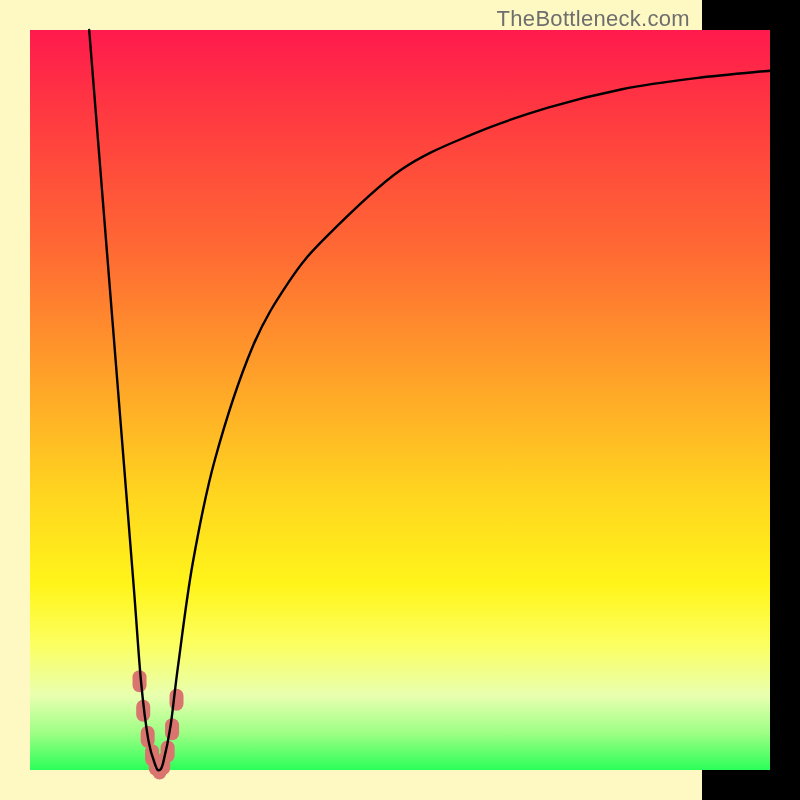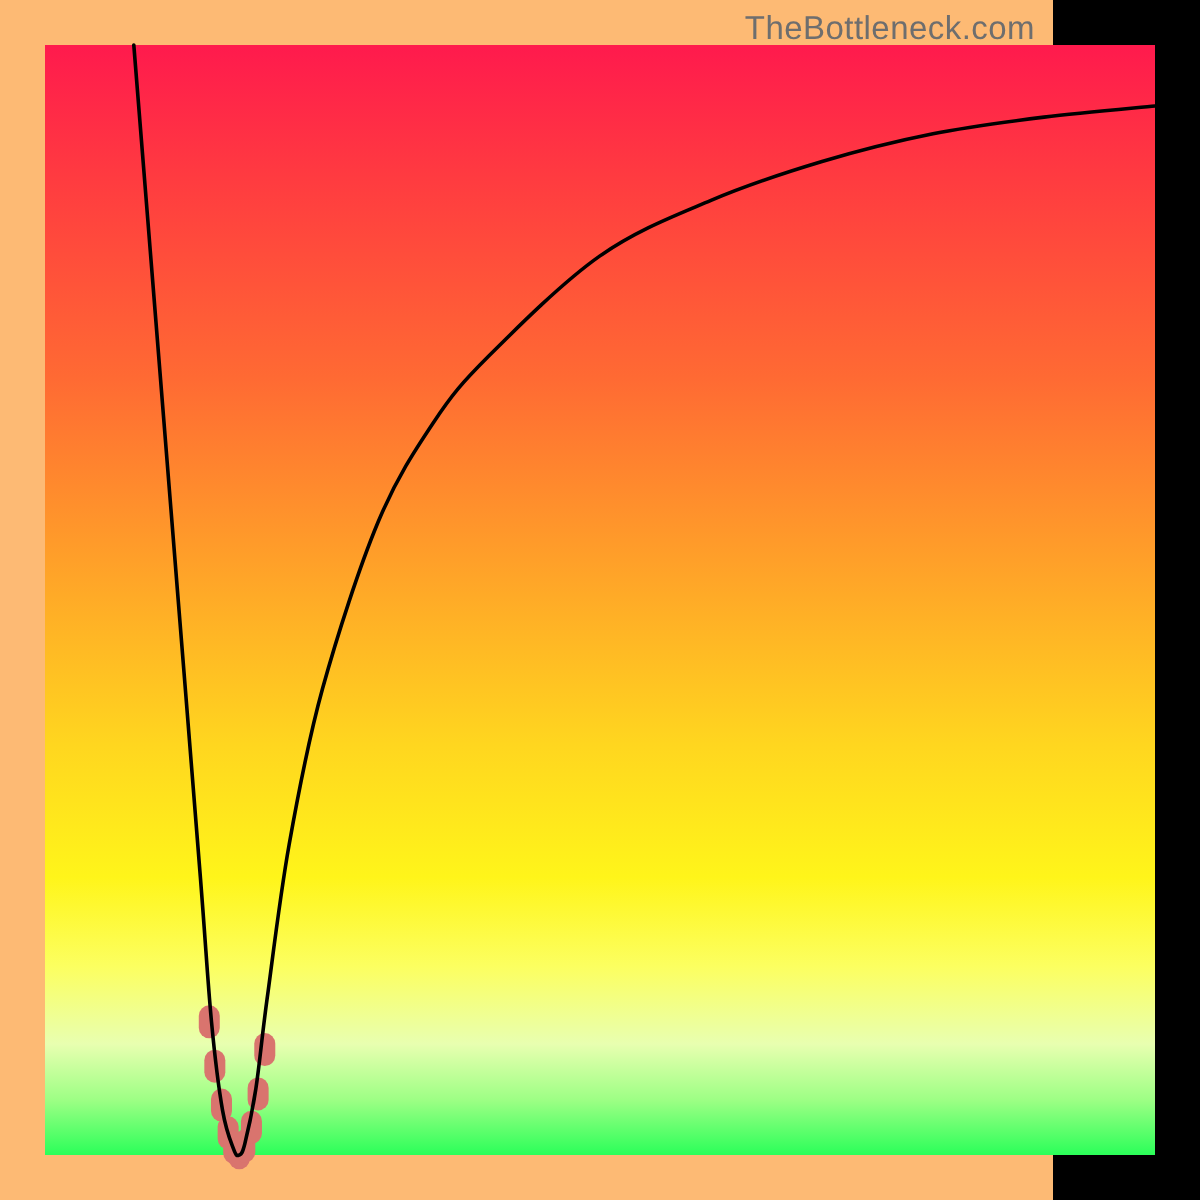--- a/index.html
+++ b/index.html
@@ -8,21 +8,21 @@
     width: 800px;
     height: 800px;
     overflow: hidden;
     background: #000;
     font-family: Arial, Helvetica, sans-serif;
   }
   .frame {
     position: relative;
     width: 702px;
     height: 800px;
-    background: #fdba74;
+    background: #fef9c3;
   }
   .plot {
     position: absolute;
     left: 30px;
     top: 30px;
     width: 740px;
     height: 740px;
     
     background: linear-gradient(
       to bottom,

